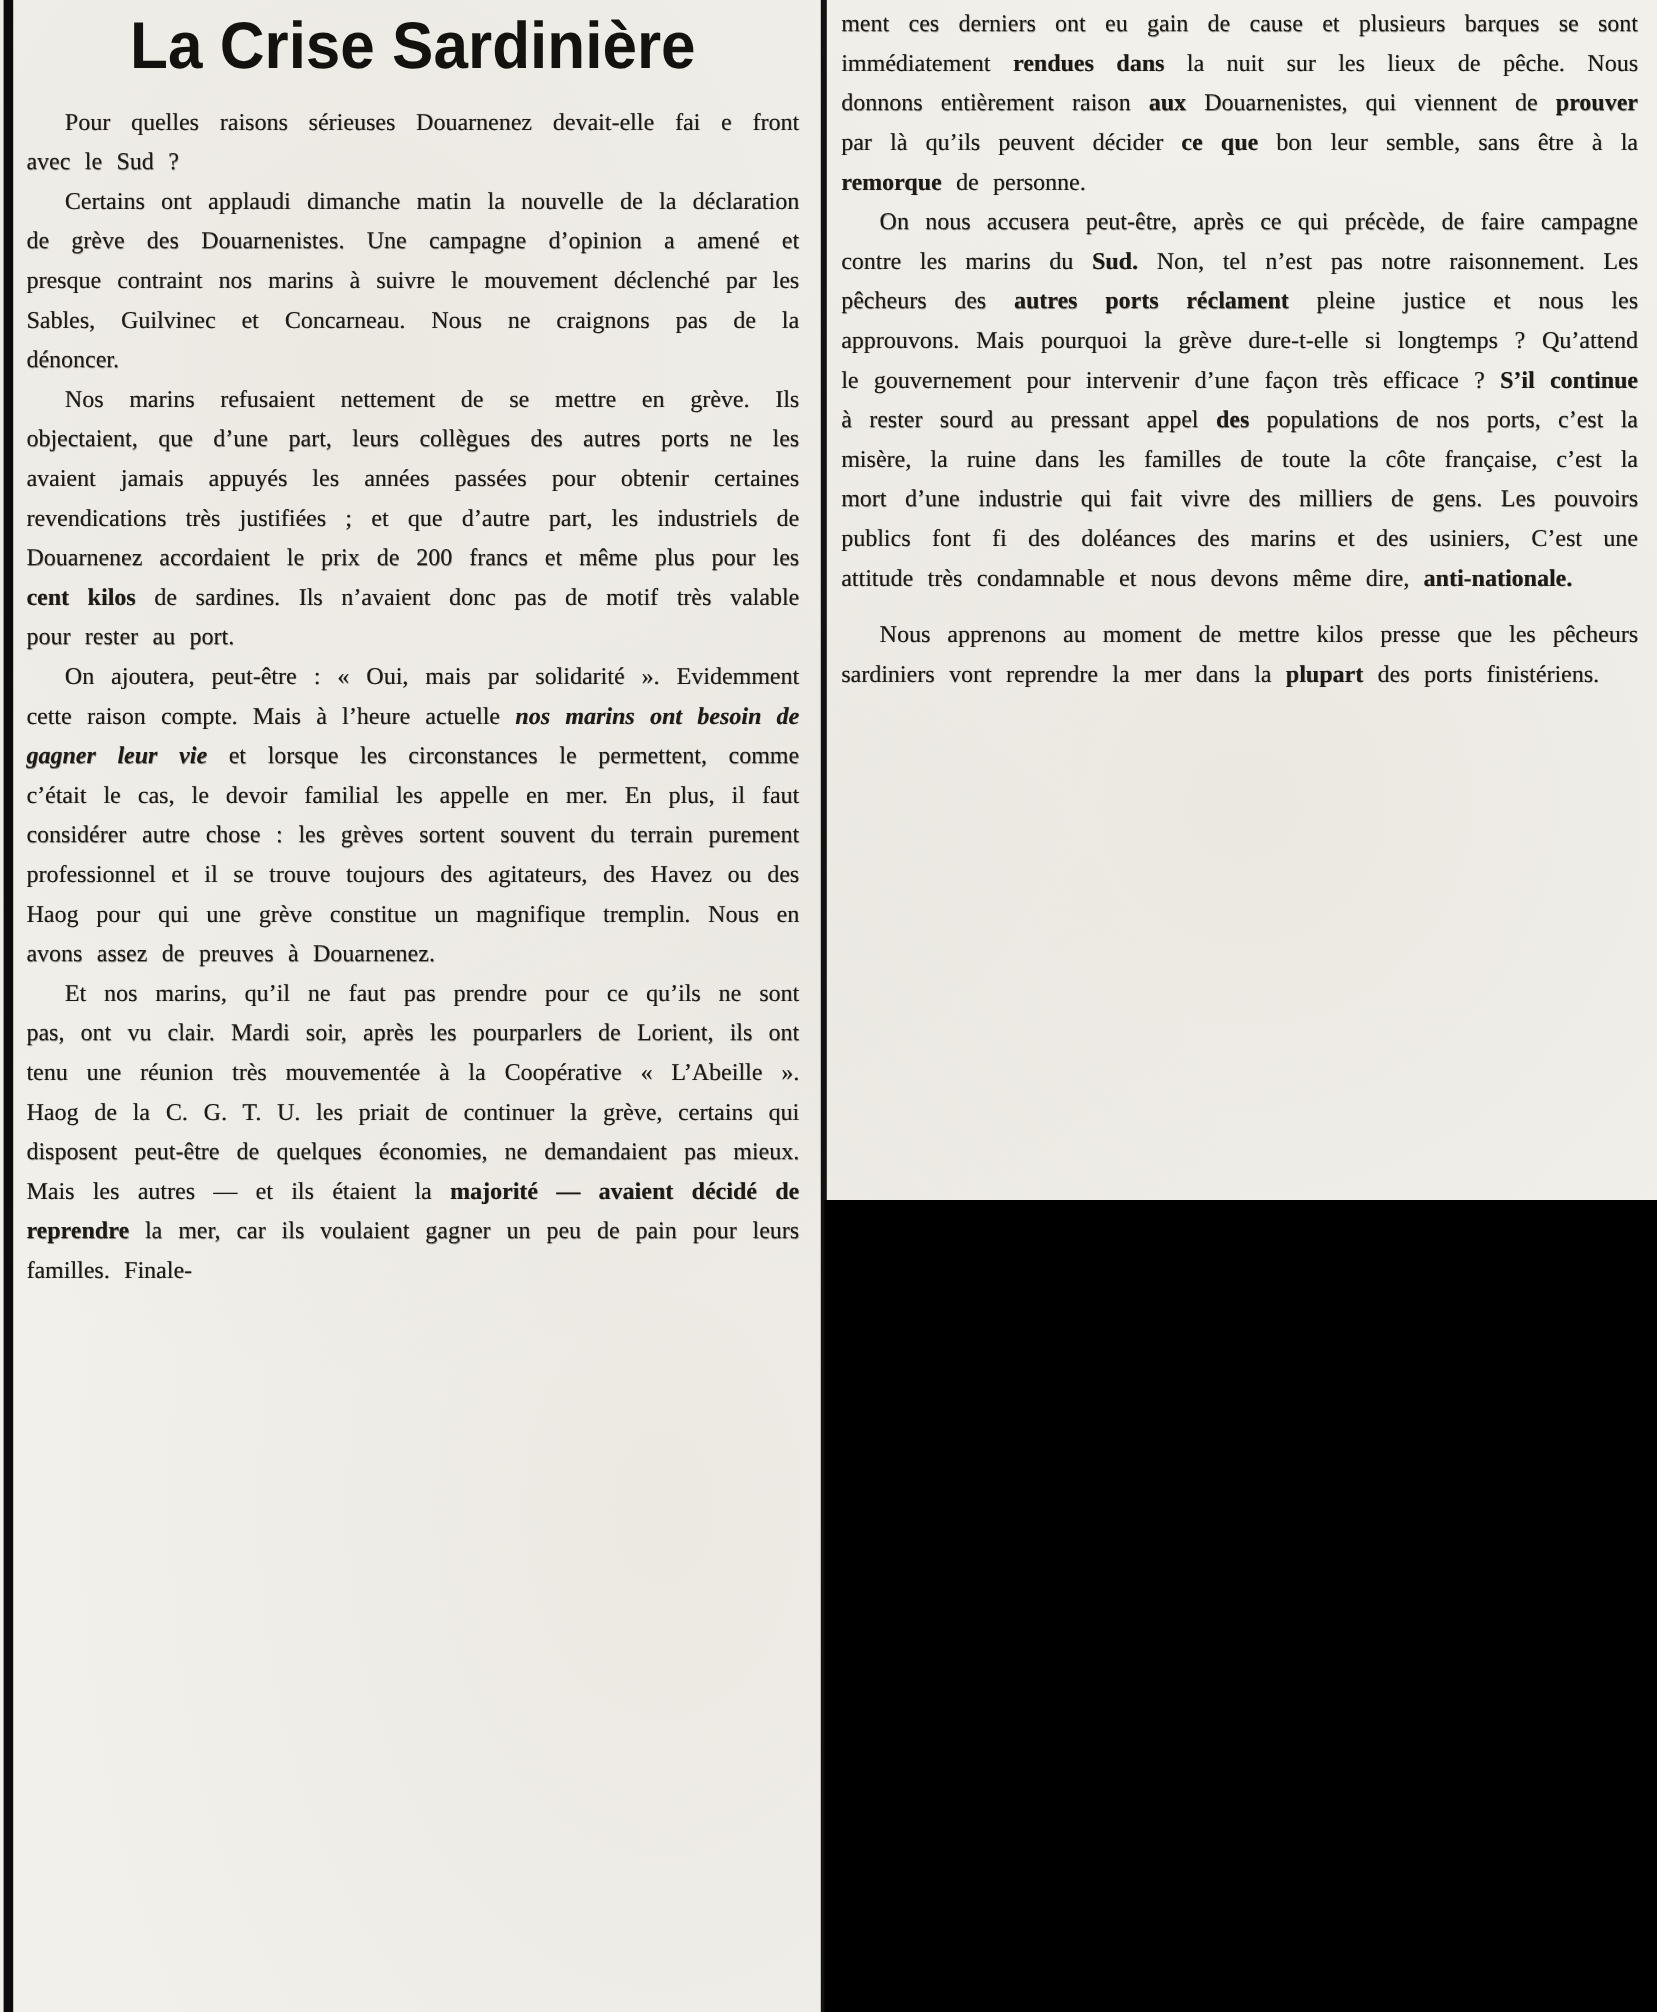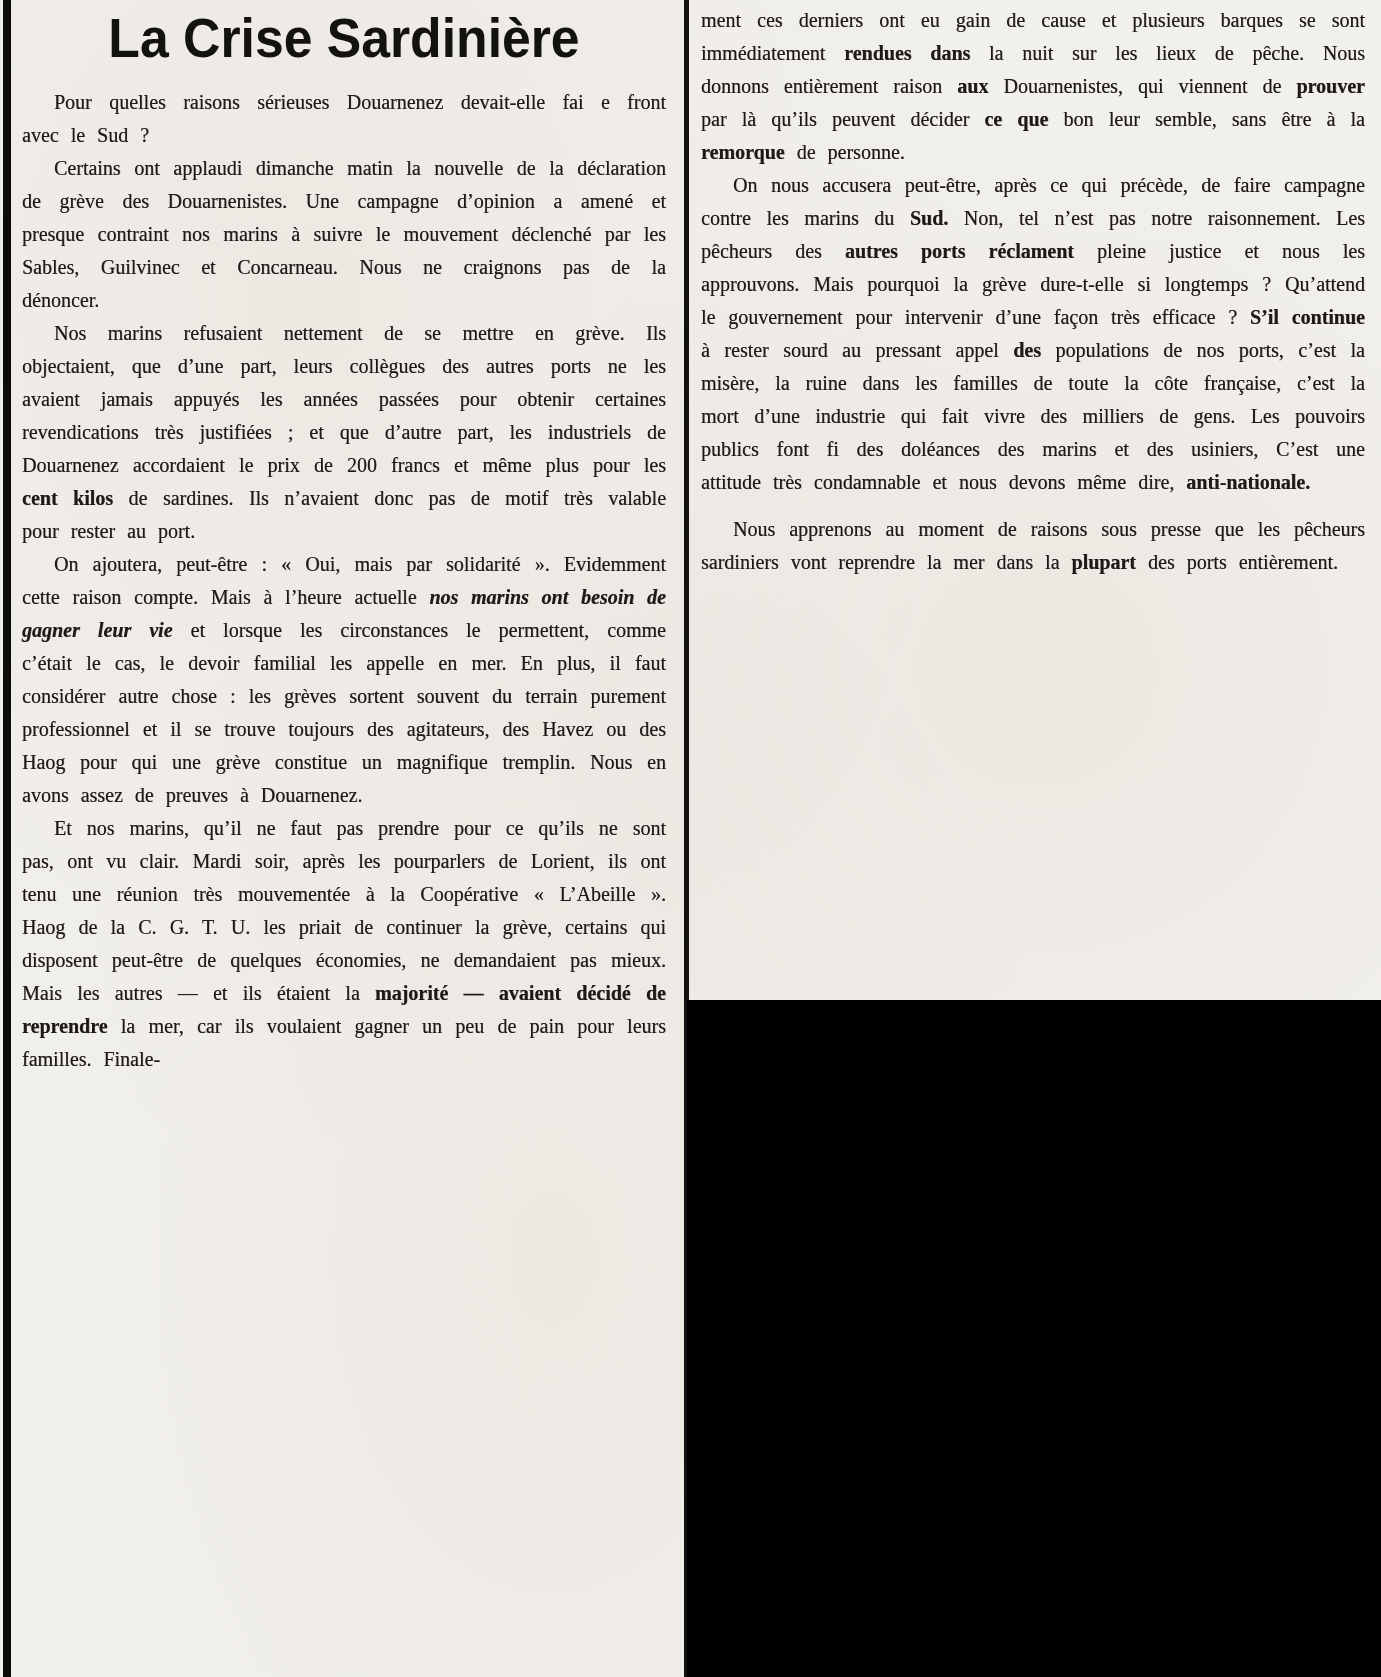--- a/index.html
+++ b/index.html
@@ -82,19 +82,19 @@
         <p class="indent"><span>Nos marins refusaient nettement de se mettre en grève. Ils objectaient, que d’une part, leurs collègues des autres ports ne les avaient jamais appuyés les années passées pour obtenir certaines revendications très justifiées ; et que d’autre part, les industriels de Douarnenez accordaient le prix de 200 francs et même plus pour les </span><span class="bd">cent kilos</span><span> de sardines. Ils n’avaient donc pas de motif très valable pour rester au port.</span></p>
         <p class="indent"><span>On ajoutera, peut-être : « Oui, mais par solidarité ». Evidemment cette raison compte. Mais à l’heure actuelle </span><span class="it">nos marins ont besoin de gagner leur vie</span><span> et lorsque les circonstances le permettent, comme c’était le cas, le devoir familial les appelle en mer. En plus, il faut considérer autre chose : les grèves sortent souvent du terrain purement professionnel et il se trouve toujours des agitateurs, des Havez ou des Haog pour qui une grève constitue un magnifique tremplin. Nous en avons assez de preuves à Douarnenez.</span></p>
         <p class="indent"><span>Et nos marins, qu’il ne faut pas prendre pour ce qu’ils ne sont pas, ont vu clair. Mardi soir, après les pourparlers de Lorient, ils ont tenu une réunion très mouvementée à la Coopérative « L’Abeille ». Haog de la C. G. T. U. les priait de continuer la grève, certains qui disposent peut-être de quelques économies, ne demandaient pas mieux. Mais les autres — et ils étaient la </span><span class="bd">majorité — avaient décidé de reprendre</span><span> la mer, car ils voulaient gagner un peu de pain pour leurs familles. Finale-</span></p>
       </div>
   </div>
 
   <div class="col col-right">
     <div id="col-right-paras">
         <p><span>ment ces derniers ont eu gain de cause et plusieurs barques se sont immédiatement </span><span class="bd">rendues dans</span><span> la nuit sur les lieux de pêche. Nous donnons entièrement raison </span><span class="bd">aux</span><span> Douarnenistes, qui viennent de </span><span class="bd">prouver</span><span> par là qu’ils peuvent décider </span><span class="bd">ce que</span><span> bon leur semble, sans être à la </span><span class="bd">remorque</span><span> de personne.</span></p>
         <p class="indent"><span>On nous accusera peut-être, après ce qui précède, de faire campagne contre les marins du </span><span class="bd">Sud.</span><span> Non, tel n’est pas notre raisonnement. Les pêcheurs des </span><span class="bd">autres ports réclament</span><span> pleine justice et nous les approuvons. Mais pourquoi la grève dure-t-elle si longtemps ? Qu’attend le gouvernement pour intervenir d’une façon très efficace ? </span><span class="bd">S’il continue</span><span> à rester sourd au pressant appel </span><span class="bd">des</span><span> populations de nos ports, c’est la misère, la ruine dans les familles de toute la côte française, c’est la mort d’une industrie qui fait vivre des milliers de gens. Les pouvoirs publics font fi des doléances des marins et des usiniers, C’est une attitude très condamnable et nous devons même dire, </span><span class="bd">anti-nationale.</span></p>
-        <p class="indent gap"><span>Nous apprenons au moment de raisons sous presse que les pêcheurs sardiniers vont reprendre la mer dans la </span><span class="bd">plupart</span><span> des ports entièrement.</span></p>
+        <p class="indent gap"><span>Nous apprenons au moment de mettre kilos presse que les pêcheurs sardiniers vont reprendre la mer dans la </span><span class="bd">plupart</span><span> des ports finistériens.</span></p>
       </div>
   </div>
 
   <div class="redaction" style="background: rgb(0, 0, 0);"></div>
 
 </div>
 
 </body></html>

